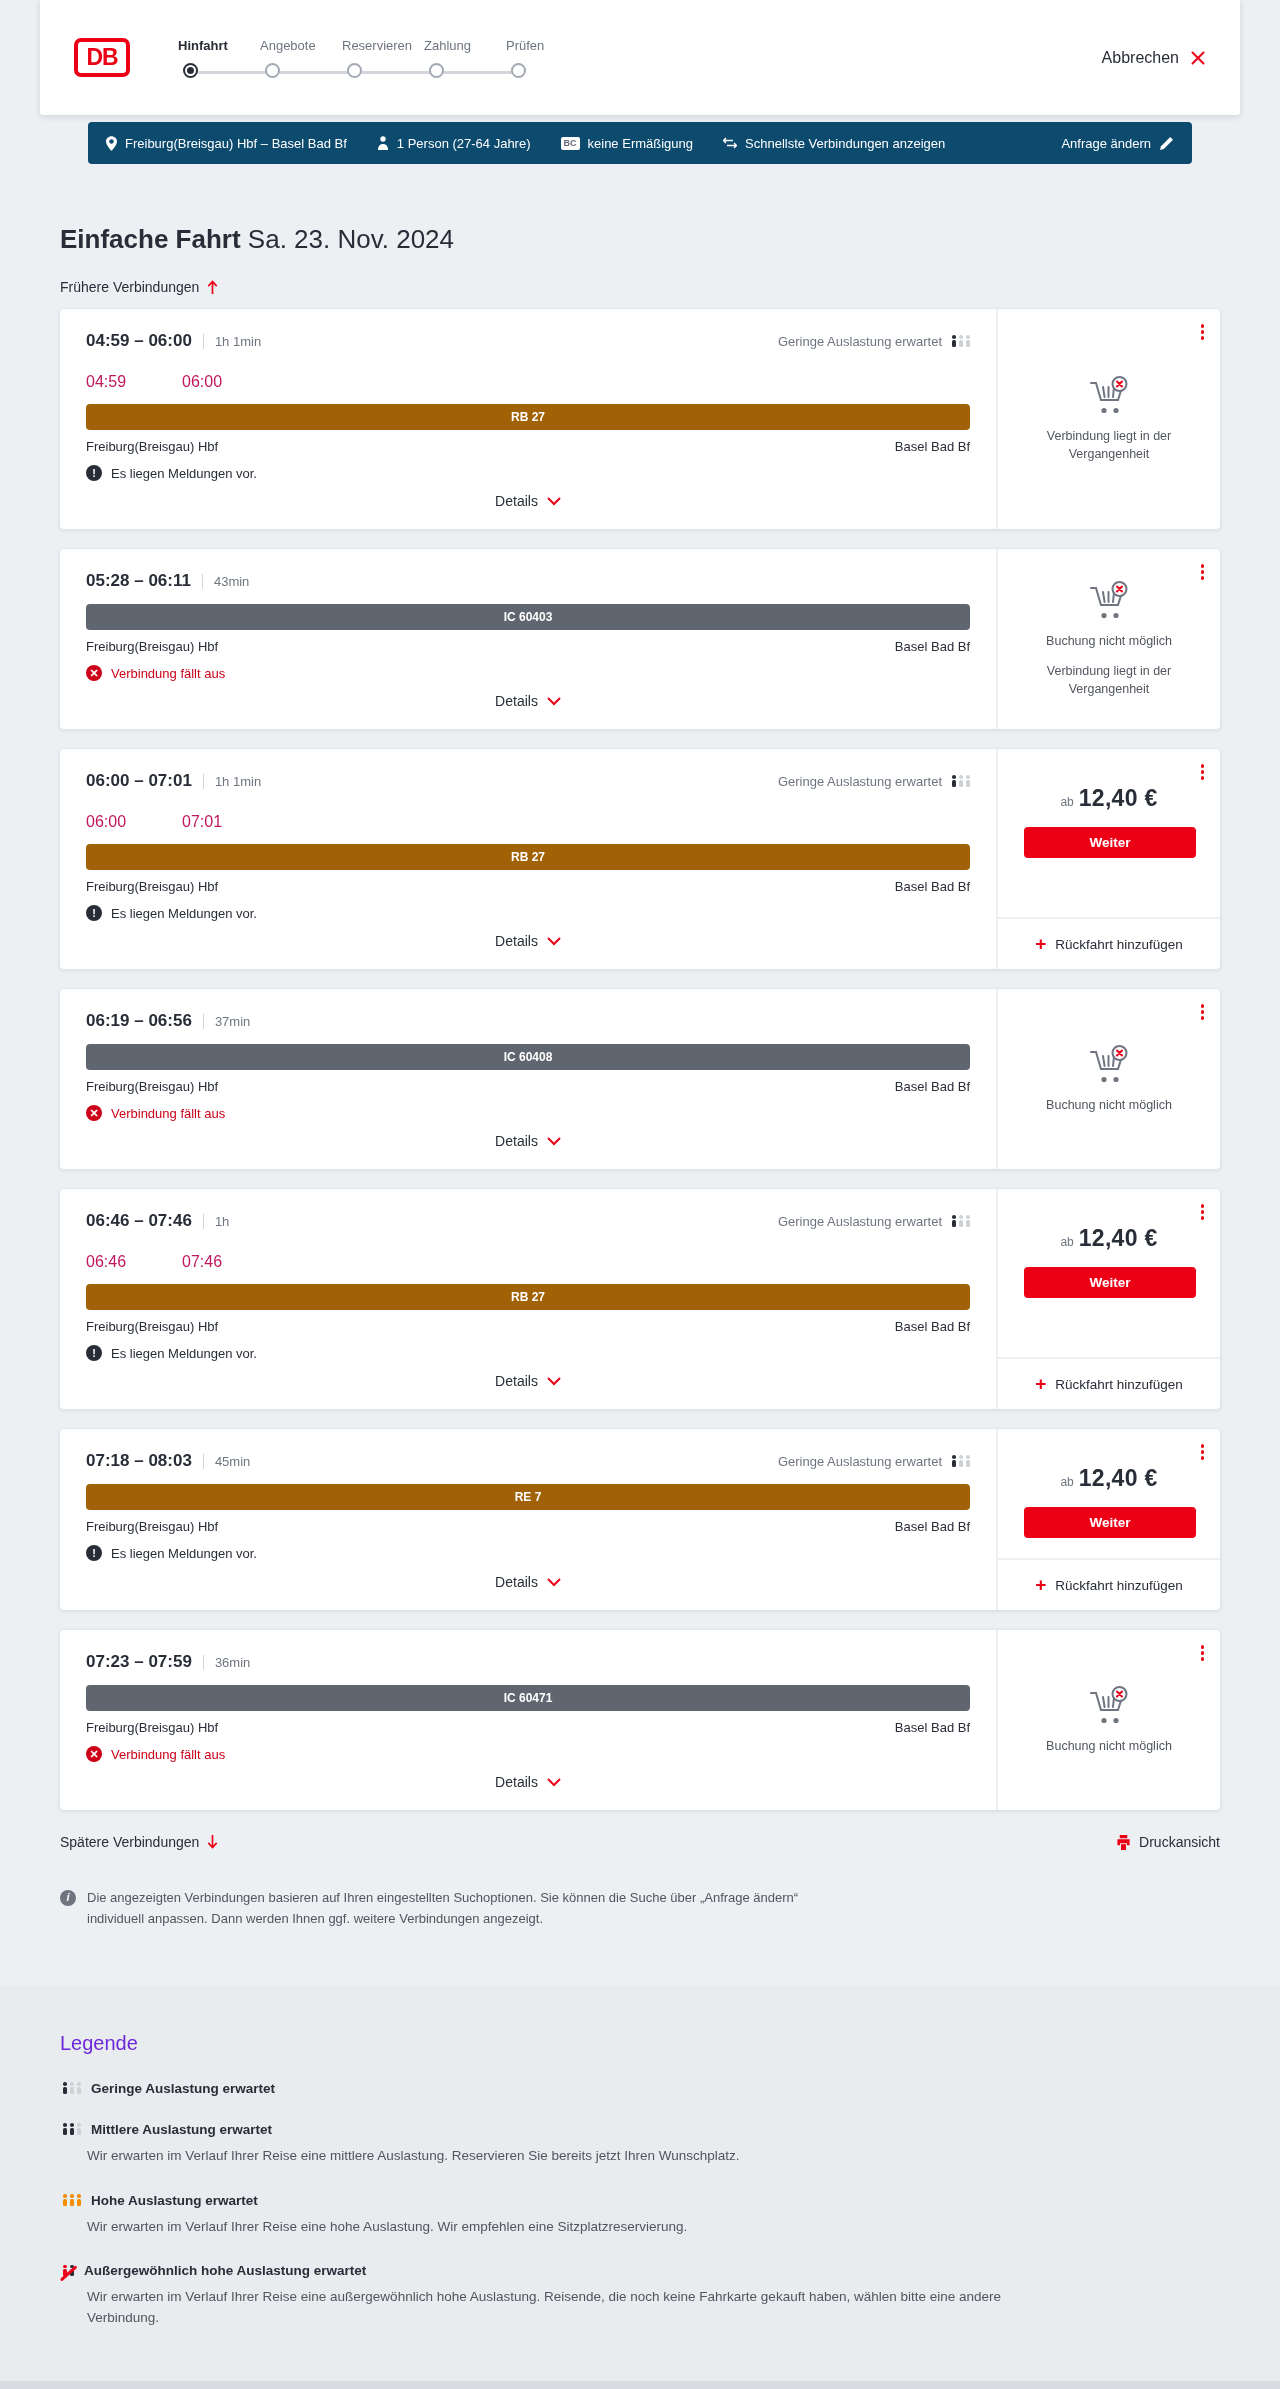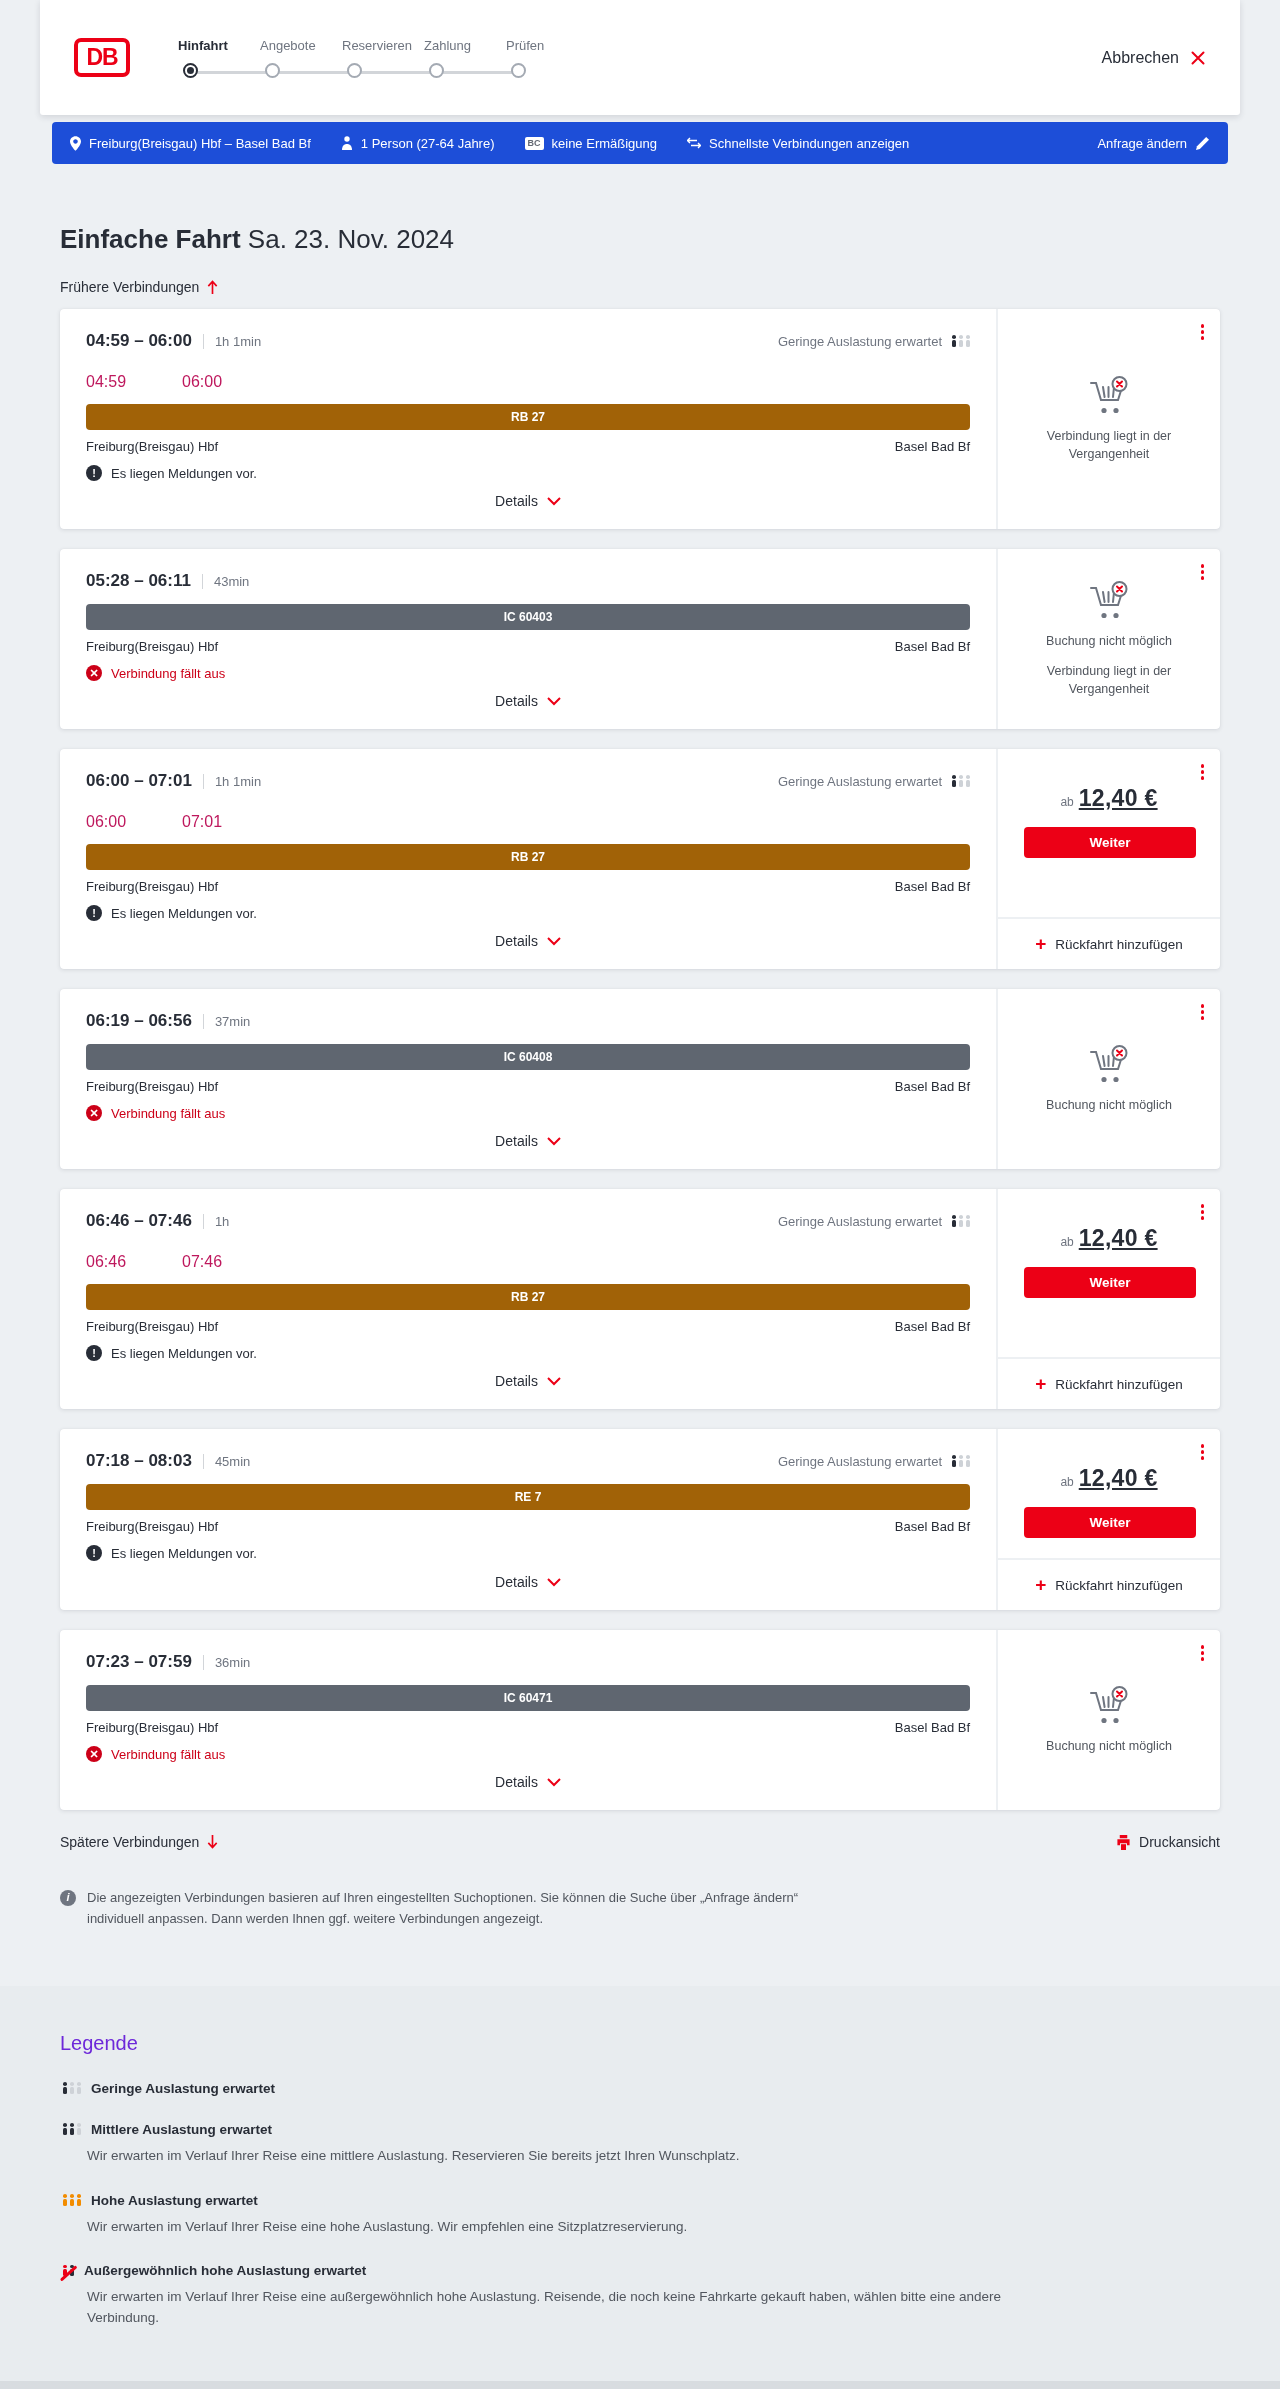--- a/index.html
+++ b/index.html
@@ -32,21 +32,21 @@
   }
   .step-dot.active { border-color:#282d37; }
   .step-dot.active::after { content:""; position:absolute; inset:2px; background:#282d37; border-radius:50%; }
   .step-line { position:absolute; top:33px; left:12px; width:329px; height:3px; background:#d2d5d9; }
   .cancel-btn {
     margin-left:auto; display:flex; align-items:center; gap:11px;
     background:none; border:none; font-family:inherit; font-size:16px; color:#282d37; cursor:pointer;
   }
   
   .query-bar {
-    margin:7px 52px 0; height:42px; background:#1d4ed8; border-radius:4px;
+    margin:7px 88px 0; height:42px; background:#0c4a6e; border-radius:4px;
     display:flex; align-items:center; gap:30px; padding:0 18px;
     color:#fff; font-size:13px; position:relative; z-index:1;
   }
   .chip { display:flex; align-items:center; gap:8px; }
   .bc-badge {
     background:#fff; color:#646973; font-size:9px; font-weight:bold;
     padding:2px 3px; border-radius:2px; line-height:1;
   }
   .edit-btn {
     margin-left:auto; display:flex; align-items:center; gap:9px;
@@ -101,21 +101,21 @@
   
   .card-side { width:224px; border-left:2px solid #edf0f3; position:relative; display:flex; flex-direction:column; }
   .kebab { position:absolute; top:12px; right:13px; display:flex; flex-direction:column; gap:2.5px; background:none; border:none; padding:3px; cursor:pointer; }
   .kebab i { width:3.5px; height:3.5px; border-radius:50%; background:#ec0016; }
   .side-center {
     flex:1; display:flex; flex-direction:column; align-items:center; justify-content:center;
     gap:12px; padding:18px 20px; text-align:center; font-size:12.5px; color:#51565e; line-height:1.45;
   }
   .price-area { padding:36px 26px 0; text-align:center; }
   .ab { font-size:12px; color:#6f7580; margin-right:5px; }
-  .price { font-size:23px; font-weight:bold; letter-spacing:.3px;text-decoration:underline; }
+  .price { font-size:23px; font-weight:bold; letter-spacing:.3px; }
   .weiter-btn {
     display:block; margin:15px auto 20px; width:172px; height:31px;
     background:#ec0016; color:#fff; border:none; border-radius:4px;
     font-family:inherit; font-weight:bold; font-size:13.5px; cursor:pointer;
   }
   .side-bottom {
     margin-top:auto; border-top:2px solid #edf0f3; height:52px;
     display:flex; align-items:center; justify-content:center; gap:9px;
     background:none; width:100%; border-left:none; border-right:none; border-bottom:none;
     font-family:inherit; font-size:13.5px; color:#282d37; cursor:pointer;

